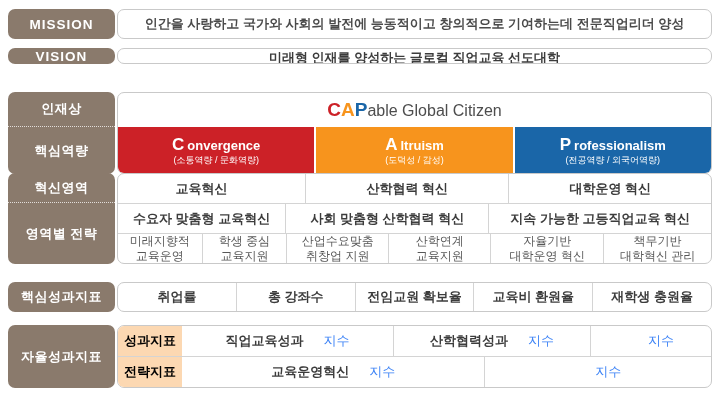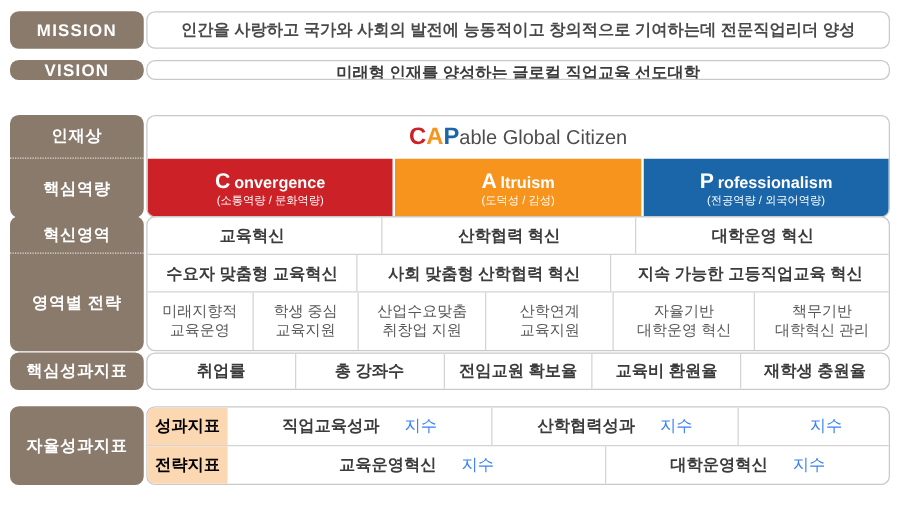--- a/index.html
+++ b/index.html
@@ -102,21 +102,21 @@
           <div class="comp-main">
             <span class="comp-initial">P</span>
             <span>rofessionalism</span>
           </div>
           <div class="comp-sub">(전공역량 / 외국어역량)</div>
         </div>
       </div>
     </div>
   </section>
 
-  <section class="block" style="top:173px;height:108px;">
+  <section class="block" style="top:173px;height:91px;">
     <div class="label" style="background: rgb(138, 122, 108);">
       <div class="lrow" style="flex:0 0 29px;">혁신영역</div>
       <div class="lrow" style="flex:1;">영역별 전략</div>
     </div>
     <div class="content">
       <div class="crow" style="flex:0 0 29px;">
         <div class="cell" style="flex:0 0 28.2%;">
             <span class="t-bold">교육혁신</span>
           </div>
         <div class="cell" style="flex:0 0 34.1%;margin-left:20px;">
@@ -219,21 +219,20 @@
       <div class="crow" style="flex:1;">
         <div class="peach" style="background: rgb(252, 216, 178);">전략지표</div>
         <div class="cell" style="flex:0 0 51%;">
           <div class="idx">
             <span class="nm">교육운영혁신</span>
             <span class="sf">지수</span>
           </div>
         </div>
         <div class="cell" style="flex:1;">
           <div class="idx">
-            <span class="nm">대학운영혁신</span>
             <span class="sf">지수</span>
           </div>
         </div>
       </div>
     </div>
   </section>
 
 </div>
 
 </body></html>

